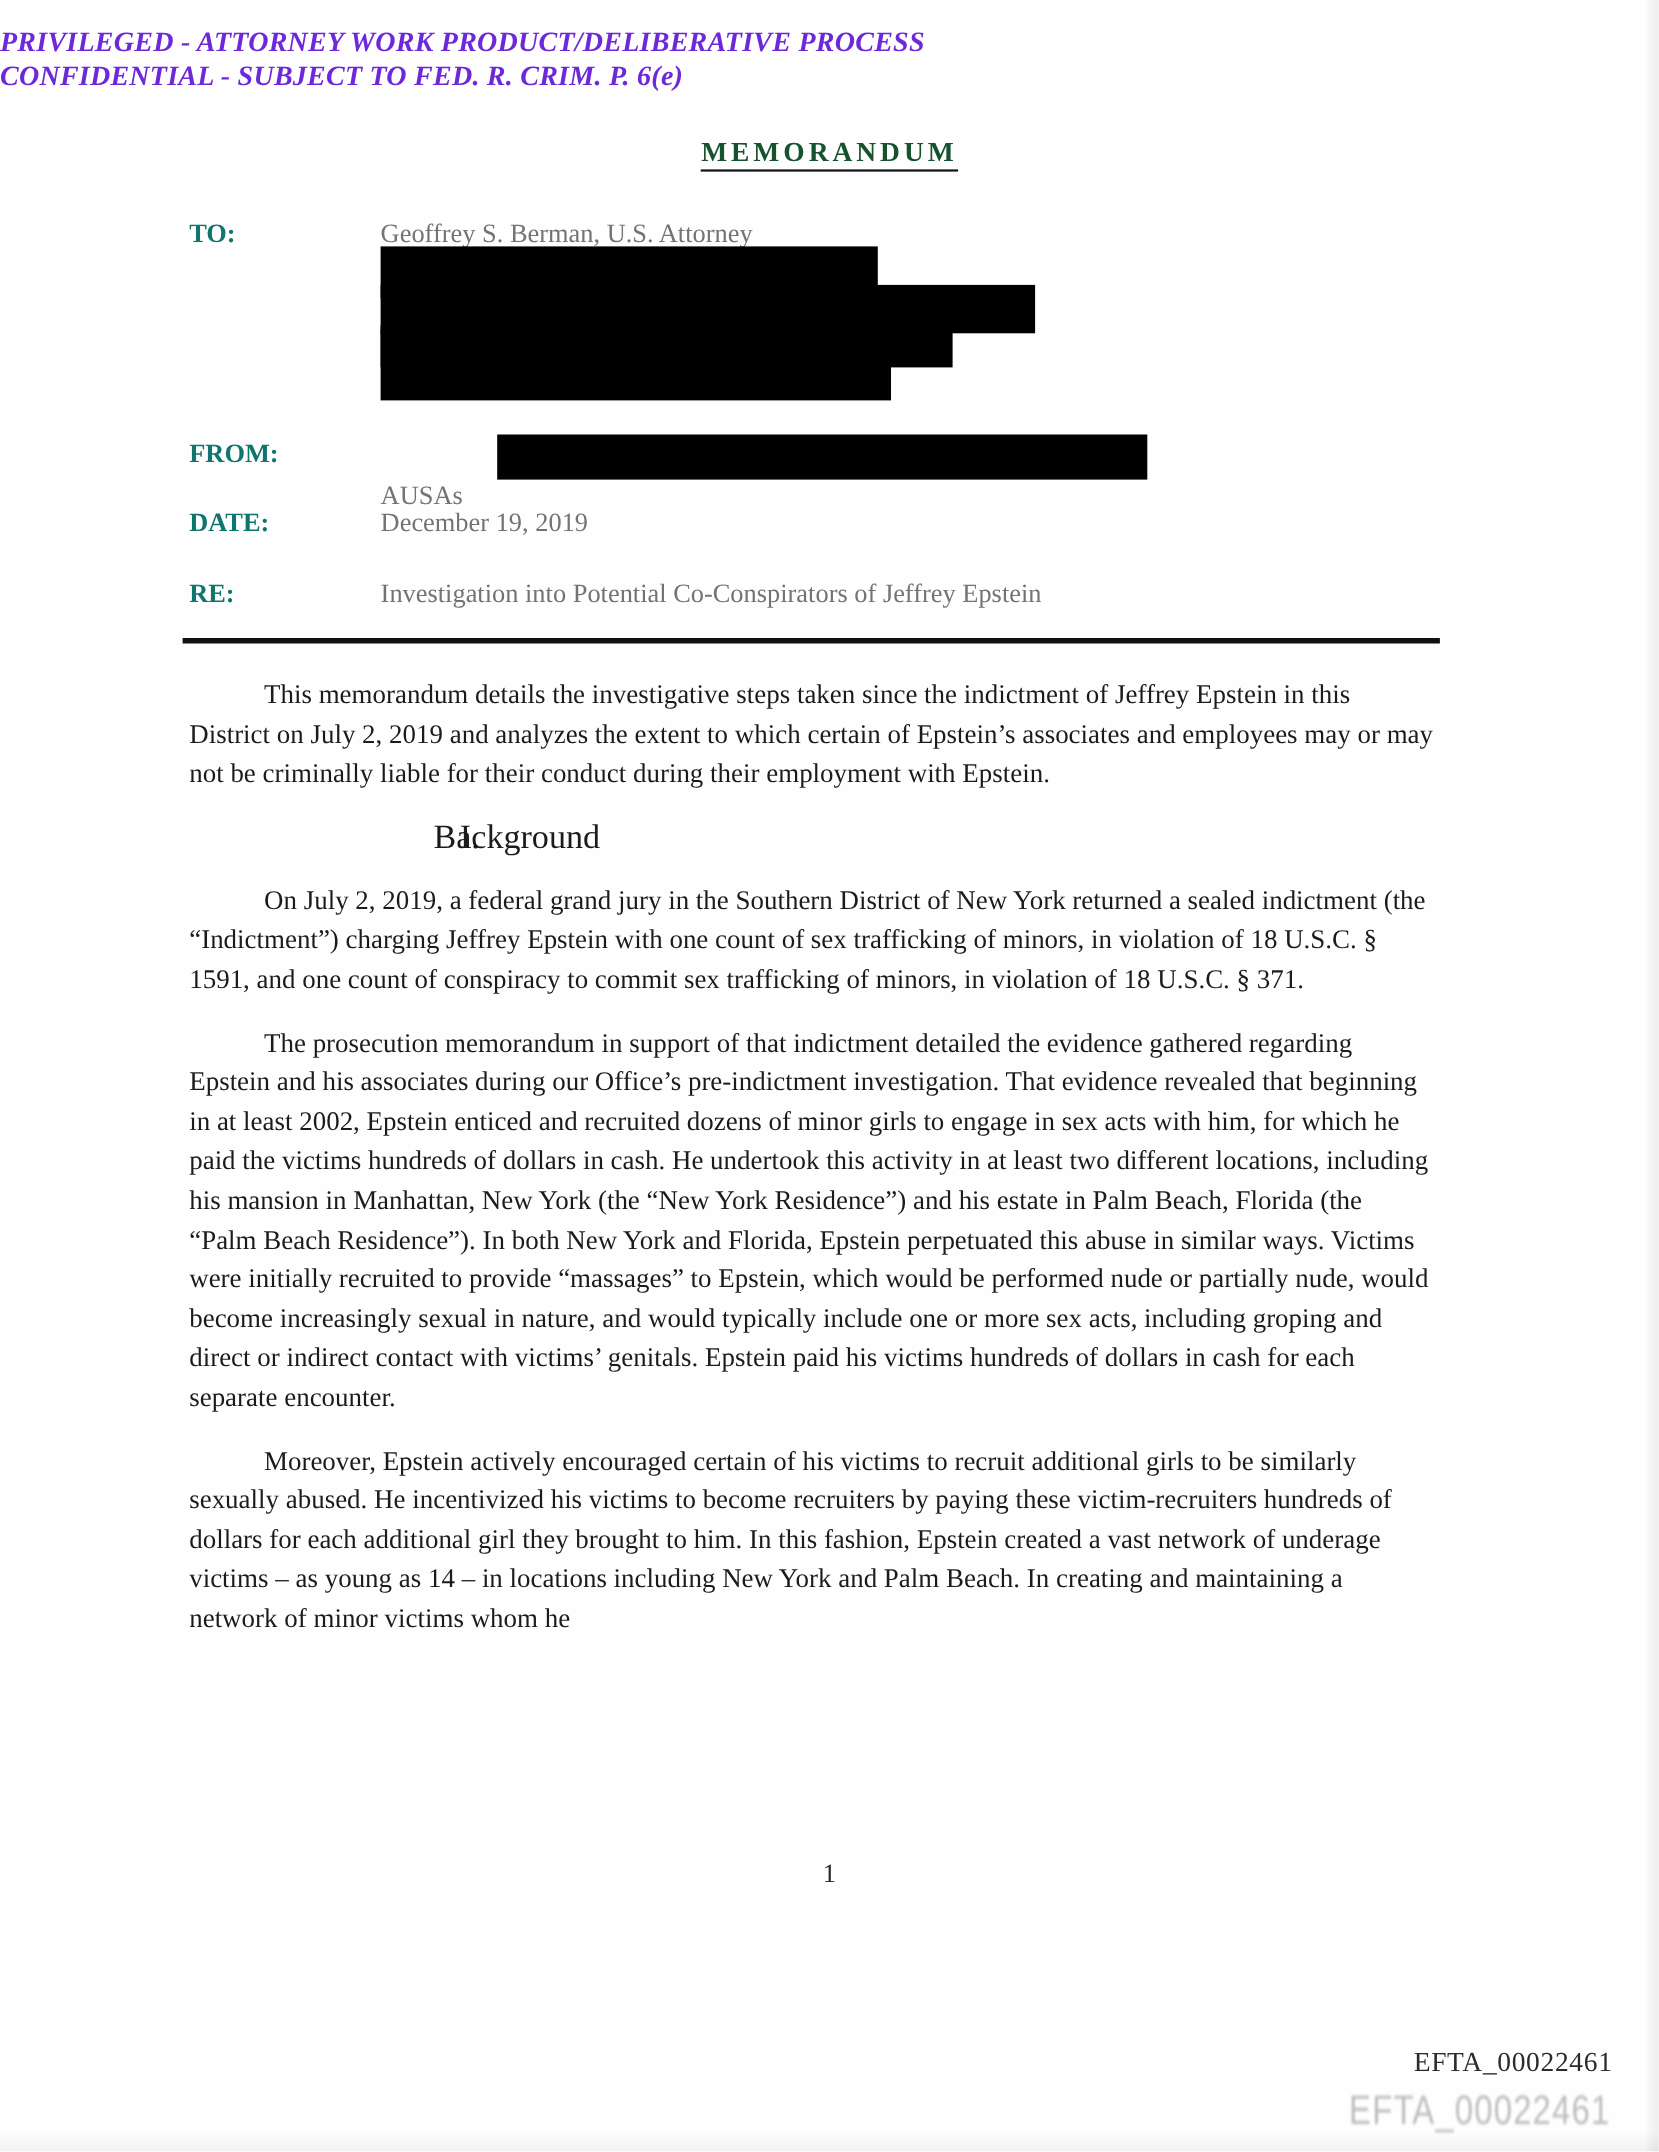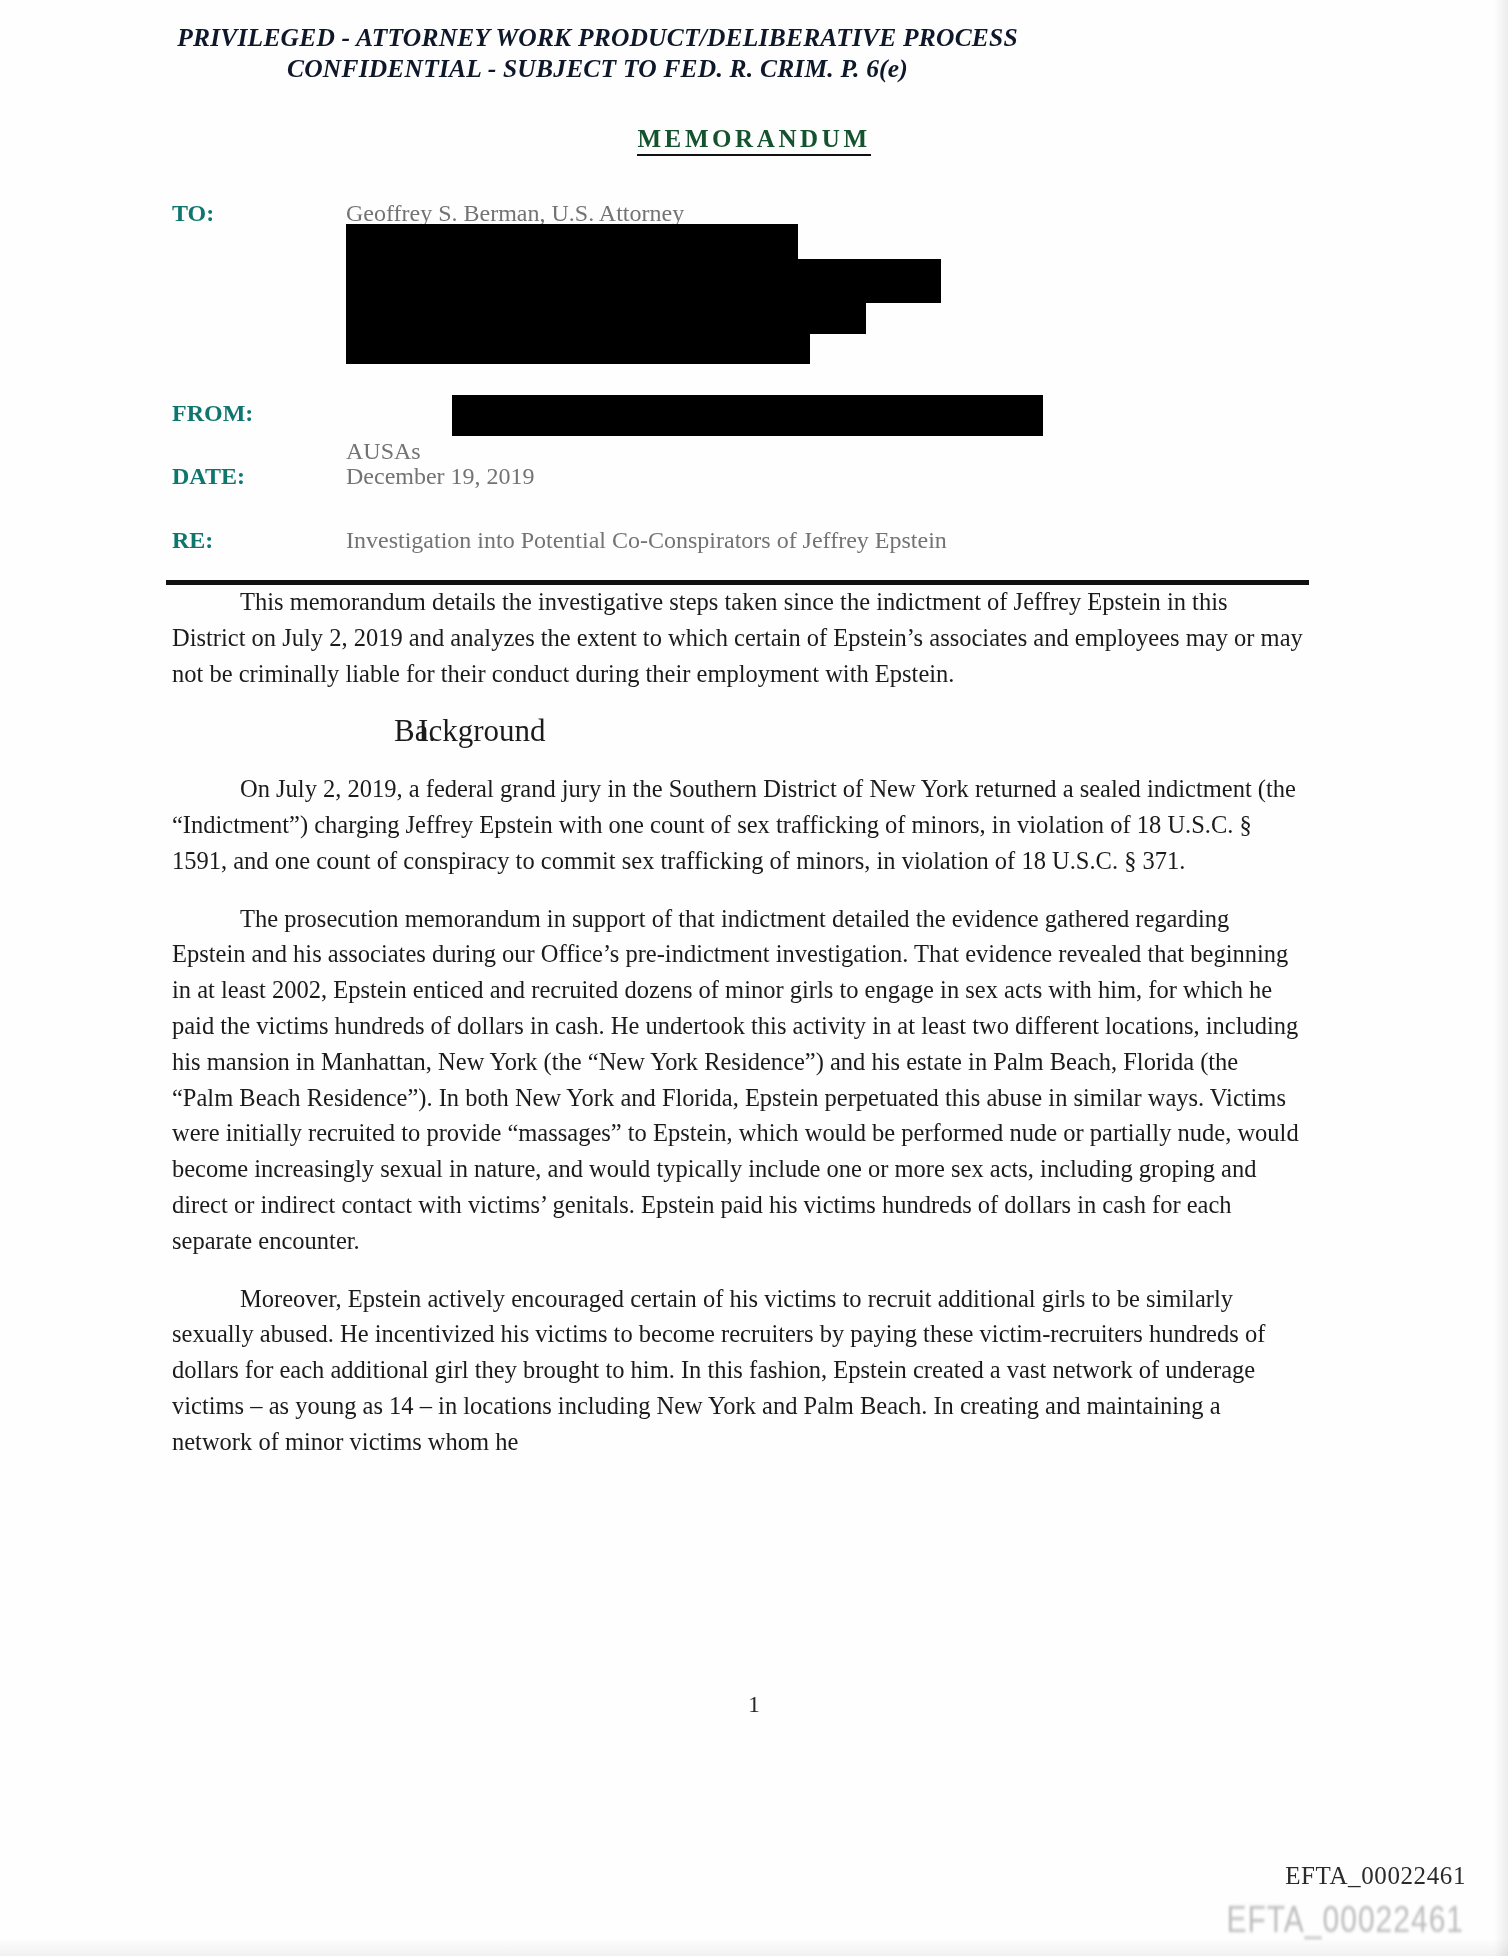--- a/index.html
+++ b/index.html
@@ -41,27 +41,27 @@
     width: 1508px; height: 18px;
     background: linear-gradient(to top, rgba(0,0,0,0.05), rgba(0,0,0,0));
     pointer-events: none;
   }
 
   
   .classification {
     position: absolute;
     left: 0;
     width: 1195px;
-    text-align: center;
+    text-align: left;
     font-weight: bold;
     font-style: italic;
     font-size: 25.5px;
     letter-spacing: 0.2px;
     line-height: 1.28;
-    color: #0f172a;
+    color: #6d28d9;
   }
   .cls-line1 { top: 22px; }
   .cls-line2 { top: 53px; }
 
   
   .memo-title {
     position: absolute;
     top: 125px;
     left: 0;
     width: 1508px;
@@ -118,21 +118,21 @@
     top: 580px;
     width: 1143px;
     height: 5px;
     background: #111;
   }
 
   
   .body {
     position: absolute;
     left: 172px;
-    top: 584px;
+    top: 614px;
     width: 1132px;
     font-size: 24.5px;
     line-height: 35.8px;
     color: #1b1b1b;
     text-align: left;
   }
   .body p {
     margin: 0 0 22px 0;
     text-indent: 68px;
   }

